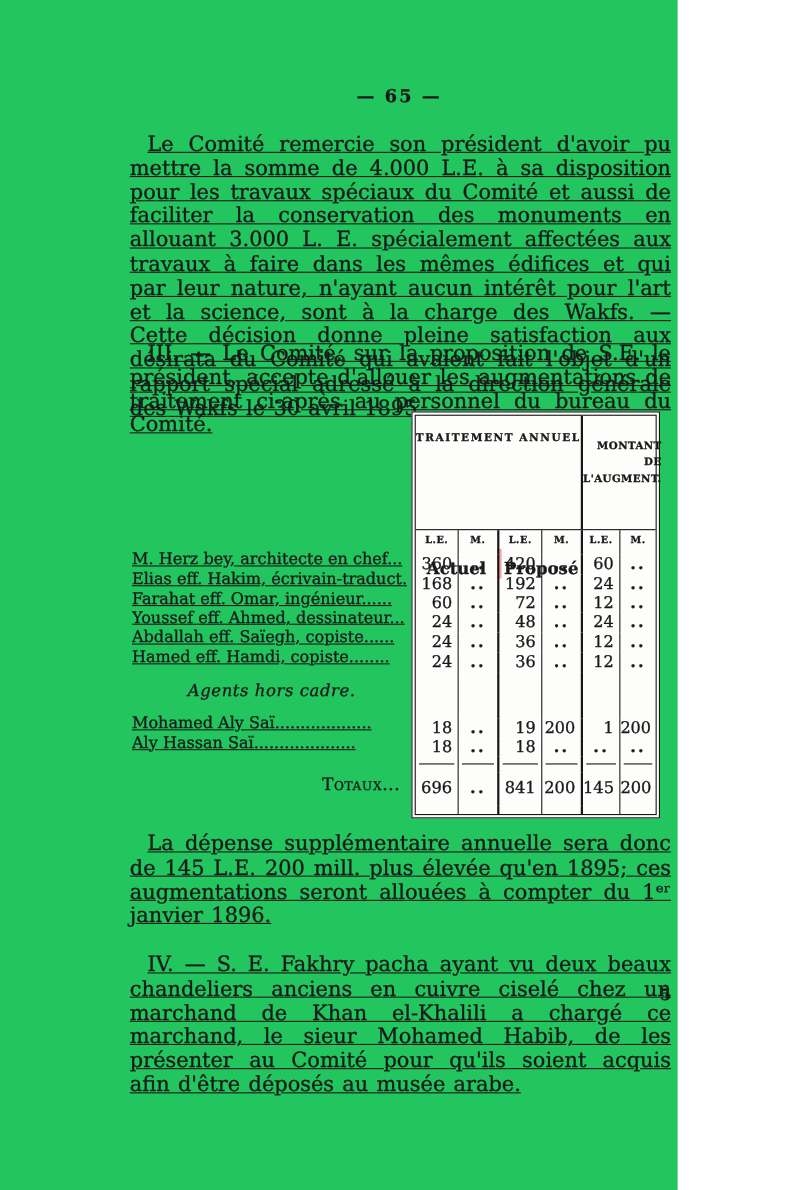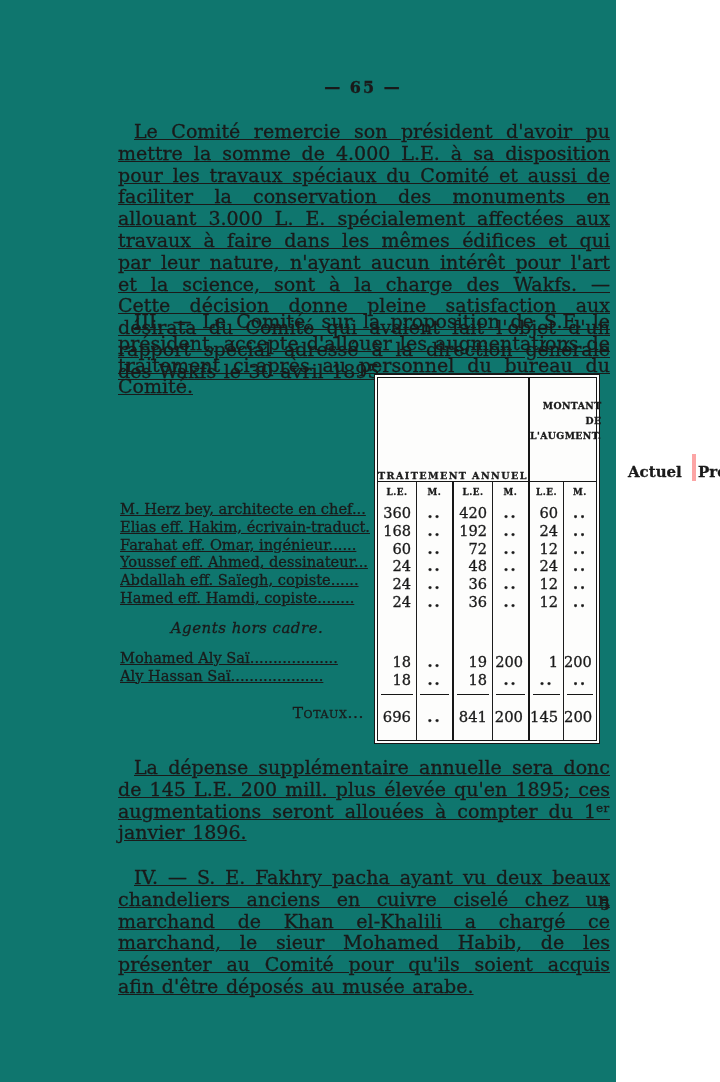--- a/index.html
+++ b/index.html
@@ -1,21 +1,21 @@
 <!DOCTYPE html>
 <html><head>
 <meta charset="utf-8">
 <style>
   html,body{margin:0;padding:0;}
   body{
     width:720px;height:1082px;background:#ffffff;overflow:hidden;
     font-family:"DejaVu Serif","Liberation Serif",serif;
     color:#1a1a1a;
   }
-  .page{position:relative;width:616px;height:1082px;background:#0f766e;
+  .page{position:relative;width:616px;height:1082px;background:#22c55e;
         -webkit-text-stroke:0.3px #1a1a1a;}
   .headnum{position:absolute;top:78px;left:0;width:726px;text-align:center;
            font-weight:bold;font-size:16px;letter-spacing:2px;}
   .para{position:absolute;left:118px;width:492px;margin:0;text-align:justify;
         font-size:19px;line-height:21.8px;text-indent:16px;word-spacing:1.5px;text-decoration:underline;}
   #p1{top:121px;}
   #p2{top:311px;}
   #p3{top:757px;}
   #p4{top:867px;}
   .footnum{position:absolute;top:897px;left:585px;width:40px;text-align:center;
@@ -29,21 +29,21 @@
   .section-label{height:42px;display:flex;align-items:center;justify-content:center;
                  font-style:italic;font-size:15px;letter-spacing:0.5px;}
   .left-rule-spacer{height:14px;}
   .totals-label-row{height:30px;line-height:30px;text-align:right;padding-right:10px;
                     font-variant:small-caps;font-size:15.5px;letter-spacing:0.6px;}
 
   .data-table{width:226px;box-sizing:border-box;border:4px double #161616;
               background:#fdfdfc;}
   .tbl-header{display:flex;height:104px;border-bottom:1.5px solid #161616;
               box-sizing:border-box;}
-  .hdr-left{width:150px;display:flex;flex-direction:row;align-items:flex-end;gap:45px;}
+  .hdr-left{width:150px;display:flex;flex-direction:column;align-items:flex-start;gap:45px;}
   .hdr-title{margin-top:15px;font-size:9.6px;font-weight:bold;letter-spacing:1.4px;
              white-space:nowrap;}
   .hdr-brace{margin-top:5px;}
   .hdr-cols{display:flex;width:100%;flex:1;}
   .hdr-col{text-align:center;font-size:15px;font-weight:bold;padding-top:9px;
            box-sizing:border-box;}
   .hdr-col.actuel{width:74px;}
   .hdr-col.propose{width:76px;border-left:4px solid #fca5a5;}
   .hdr-right{flex:1;border-left:2.5px solid #161616;text-align:right;
              font-size:9.3px;font-weight:bold;white-space:pre-line;

